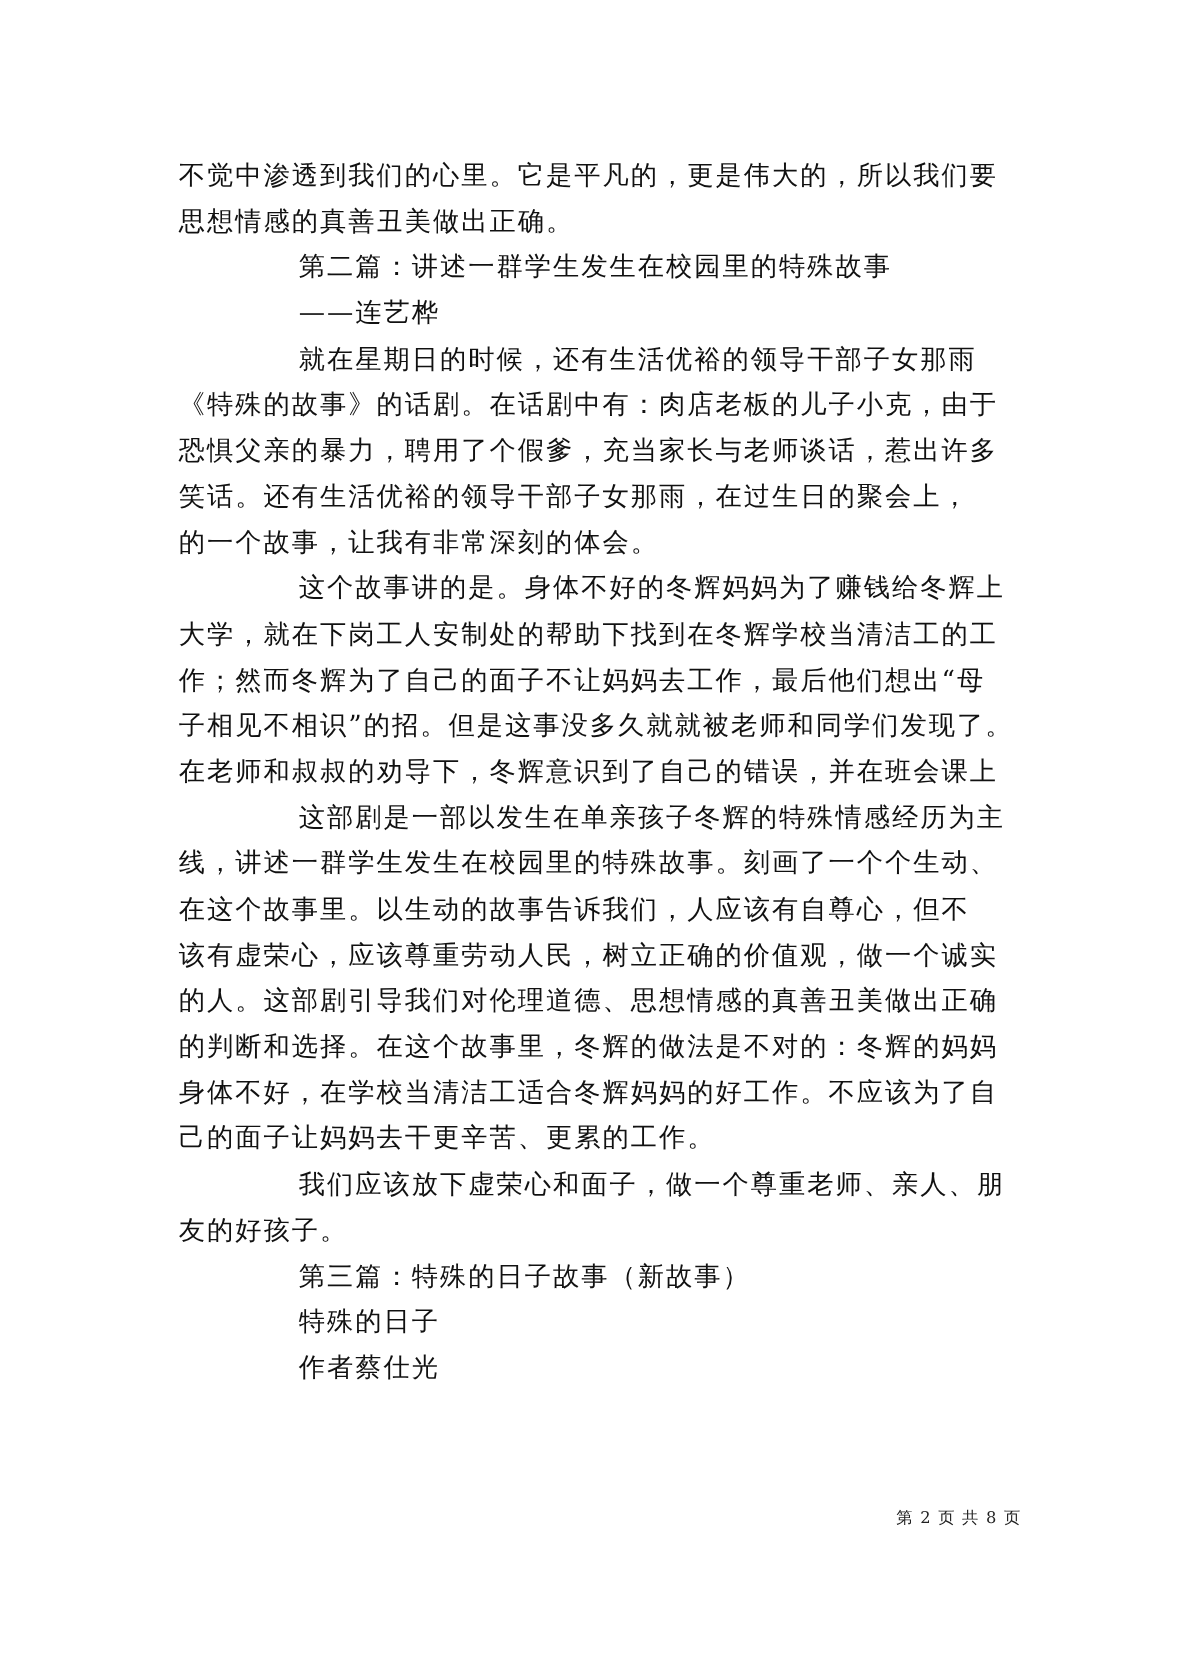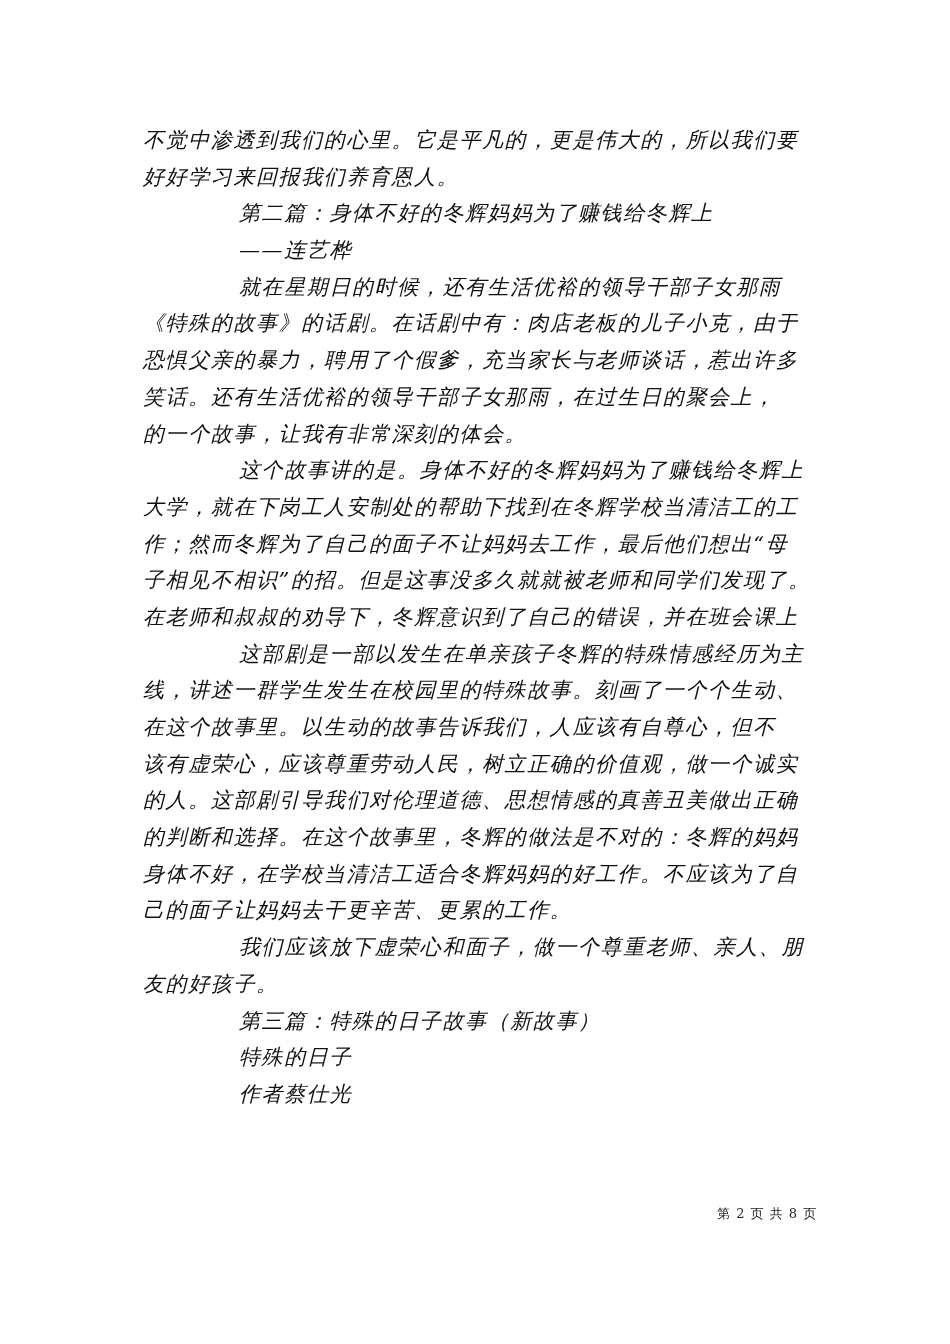--- a/index.html
+++ b/index.html
@@ -1,33 +1,33 @@
 <!DOCTYPE html>
 <html><head>
 <meta charset="utf-8">
 <style>
   html, body { margin: 0; padding: 0; background: #ffffff; }
   body { width: 950px; height: 1344px; position: relative; overflow: hidden;
          font-family: "DejaVu Serif", "Liberation Serif", serif; color: #111; }
   .page { position: absolute; left: 0; top: 0; width: 950px; height: 1344px; background: #fff; }
   .content { position: absolute; left: 143px; top: 122px; width: 680px; }
   .line { height: 36.7px; line-height: 36.7px; font-size: 21px; white-space: nowrap;
-          letter-spacing: 1.6px; font-style: italic; }
+          letter-spacing: 1.6px; }
   .indent { padding-left: 96px; }
   .footer { position: absolute; left: 717px; top: 1205px; font-size: 13px; color: #222;
             font-family: "DejaVu Serif", "Liberation Serif", serif; letter-spacing: 1px; text-align: center; }
 </style>
 </head>
 <body>
 
 <div class="page">
   <div class="content">
     <div class="line">不觉中渗透到我们的心里。它是平凡的，更是伟大的，所以我们要</div>
-    <div class="line">好好学习来回报我们养育恩人。</div>
-    <div class="line indent">第二篇：身体不好的冬辉妈妈为了赚钱给冬辉上</div>
+    <div class="line">思想情感的真善丑美做出正确。</div>
+    <div class="line indent">第二篇：讲述一群学生发生在校园里的特殊故事</div>
     <div class="line indent">——连艺桦</div>
     <div class="line indent"> 就在星期日的时候，还有生活优裕的领导干部子女那雨</div>
     <div class="line">《特殊的故事》的话剧。在话剧中有：肉店老板的儿子小克，由于</div>
     <div class="line">恐惧父亲的暴力，聘用了个假爹，充当家长与老师谈话，惹出许多</div>
     <div class="line">笑话。还有生活优裕的领导干部子女那雨，在过生日的聚会上，</div>
     <div class="line">的一个故事，让我有非常深刻的体会。</div>
     <div class="line indent">这个故事讲的是。身体不好的冬辉妈妈为了赚钱给冬辉上</div>
     <div class="line">大学，就在下岗工人安制处的帮助下找到在冬辉学校当清洁工的工</div>
     <div class="line">作；然而冬辉为了自己的面子不让妈妈去工作，最后他们想出“母</div>
     <div class="line">子相见不相识”的招。但是这事没多久就就被老师和同学们发现了。</div>

